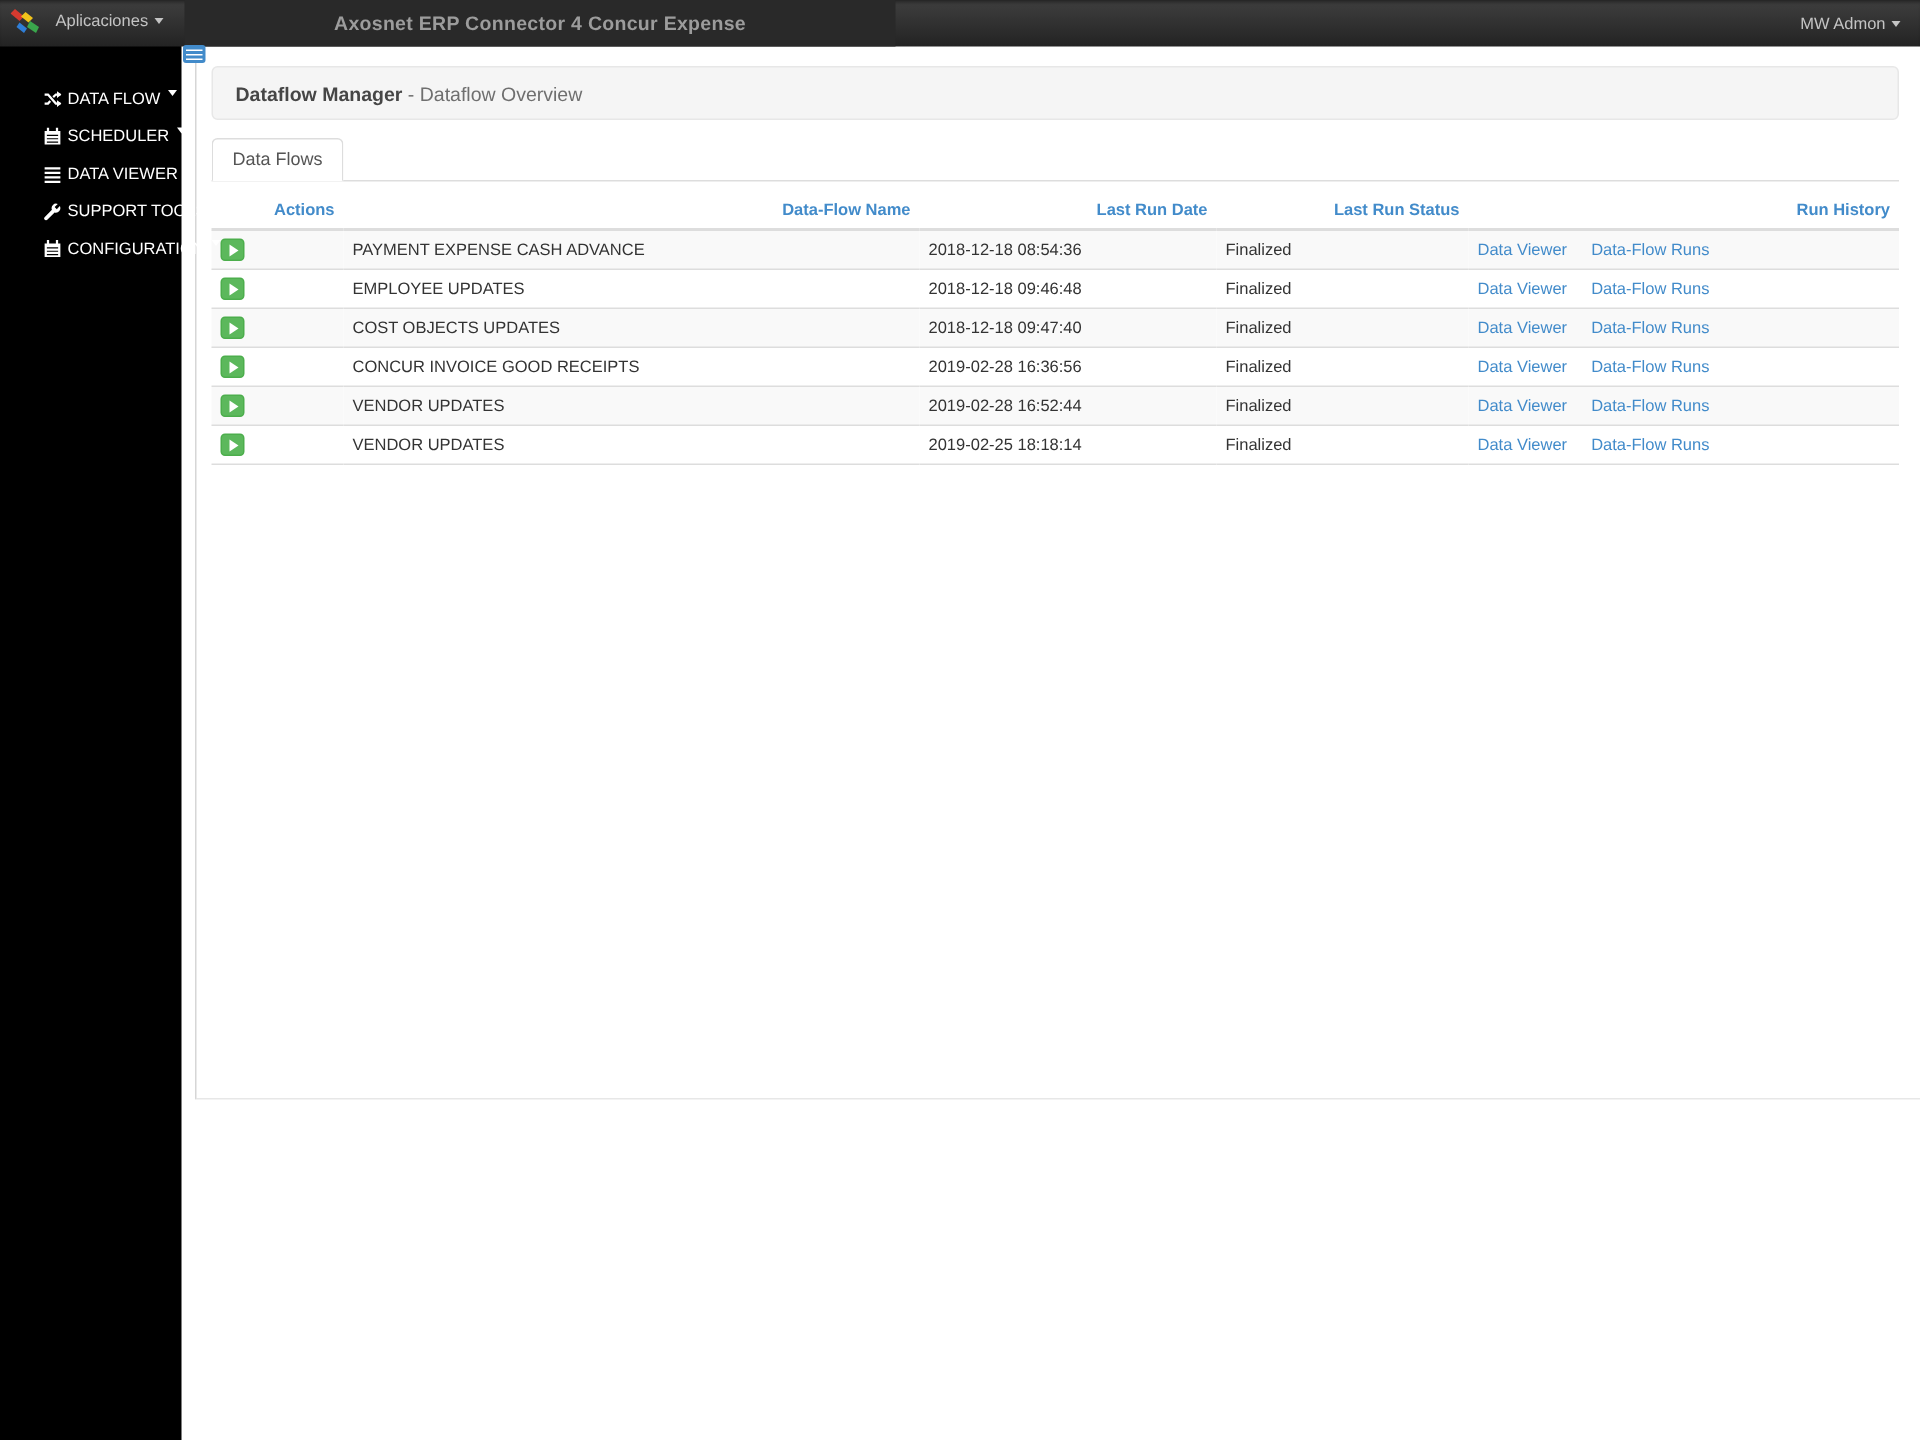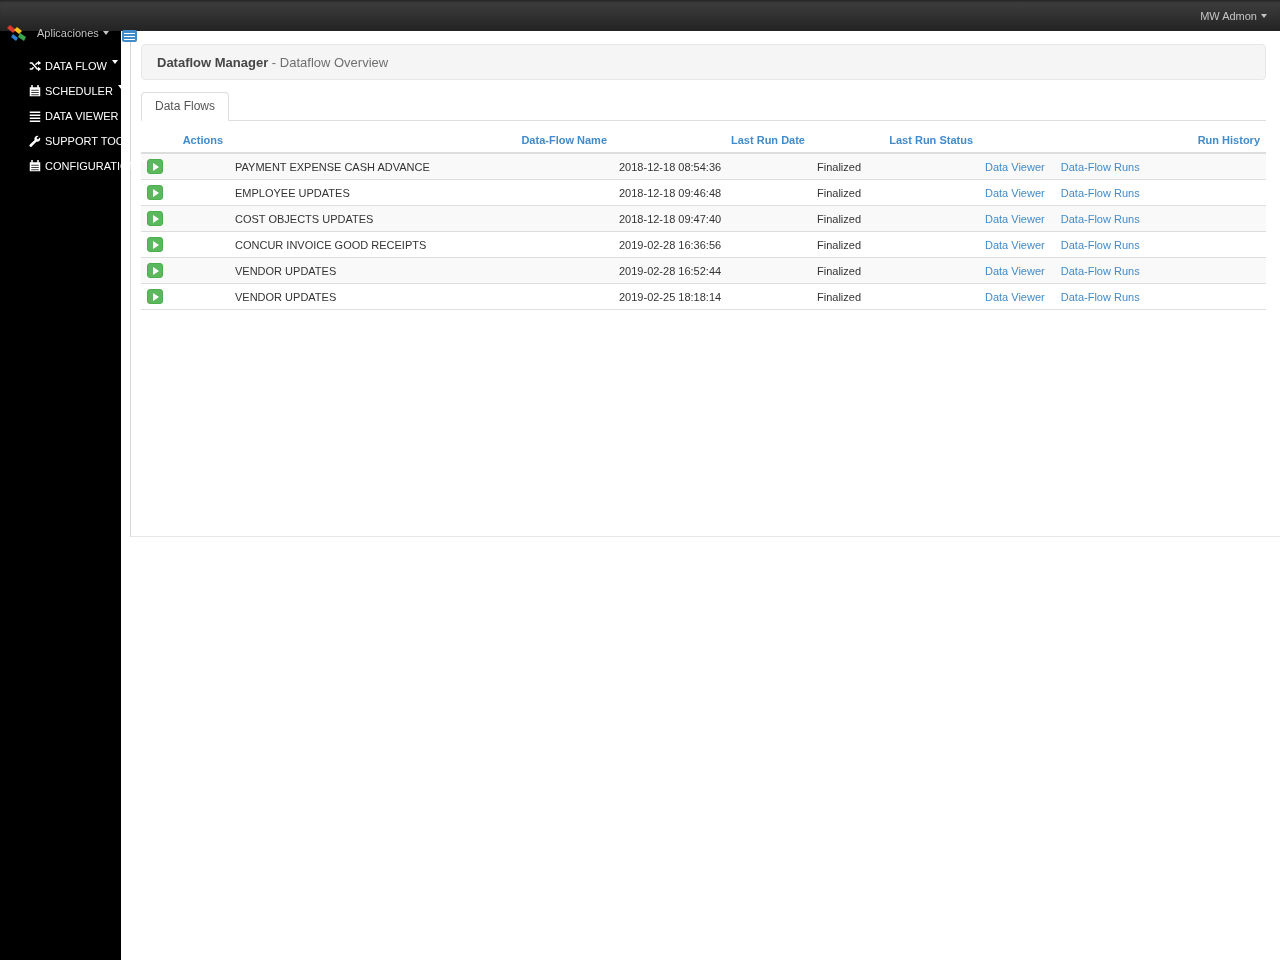--- a/index.html
+++ b/index.html
@@ -17,30 +17,30 @@
              border-left:3px solid transparent; border-right:3px solid transparent;
              border-top:4px solid #fff; }
 
   
   .navbar { position:fixed; top:0; left:0; right:0; height:31px; z-index:10;
             background:linear-gradient(#3f3f3f, #232323);
             box-shadow:inset 0 3px 3px -2px rgba(0,0,0,.55); }
   .brand-panel { position:absolute; left:123px; top:0; width:474px; height:31px;
                  background:#292929; display:flex; align-items:center; justify-content:center; }
   .navbar-title { color:#9c9c9c; font-size:13px; font-weight:bold; letter-spacing:.2px; }
-  .nav-left { position:absolute; left:0; top:0; height:27px; display:flex; align-items:center;margin-top:19px; }
+  .nav-left { position:absolute; left:0; top:0; height:27px; display:flex; align-items:center; }
   .logo { width:22px; height:20px; margin:0 8px 0 7px; }
   .nav-link { color:#c4c4c4; font-size:11px; display:flex; align-items:center; cursor:pointer; }
   .caret-g { display:inline-block; width:0; height:0; margin-left:4px;
              border-left:3px solid transparent; border-right:3px solid transparent;
              border-top:4px solid #c4c4c4; }
   .nav-right { position:absolute; right:13px; top:0; height:31px; display:flex; align-items:center;margin-left:29px; }
 
   
-  .content { margin-left:130px; margin-top:31px; height:506px; background:#fff;
+  .content { margin-left:130px; margin-top:31px; height:702px; background:#fff;
              border-left:1px solid #d6d6d6; border-bottom:1px solid #e7e7e7;
              padding:13px 14px 0 10px; position:relative; }
   .menu-toggle { position:fixed; left:122px; top:30px; width:15px; height:12px; z-index:11;
                  background:#428bca; border:none; border-radius:2px; cursor:pointer;
                  display:flex; flex-direction:column; justify-content:center; gap:2px; padding:0 2px; }
   .menu-toggle i { display:block; height:1px; background:#fff; }
 
   .page-header { height:36px; background:#f5f5f5; border:1px solid #e7e7e7; border-radius:4px;
                  display:flex; align-items:center; padding:0 15px; font-size:13px; }
   .ph-title { color:#464646; font-weight:bold; }
@@ -123,20 +123,23 @@
             <path d="M3 7h10M3 10h10M3 13h10" stroke="#000" stroke-width="1" fill="none"></path>
           </svg>
       </span>
       <span>CONFIGURATION</span>
       <span class="caret-w"></span>
     </div>
   </div>
 </div>
 
 <div class="navbar">
+  <div class="brand-panel">
+    <span class="navbar-title">Axosnet ERP Connector 4 Concur Expense</span>
+  </div>
   <div class="nav-left">
     <span class="logo">
       <svg viewBox="0 0 22 20">
         <path d="M3 2l6 5-3 3-6-5z" fill="#d63a2f"></path>
         <path d="M10 4l5 4-3 3-5-4z" fill="#f0c21b"></path>
         <path d="M6 11l5 4-2 3-5-4z" fill="#2f7ed6"></path>
         <path d="M13 10l6 4-2 4-6-4z" fill="#3aa64c"></path>
       </svg>
     </span>
     <span class="nav-link">

